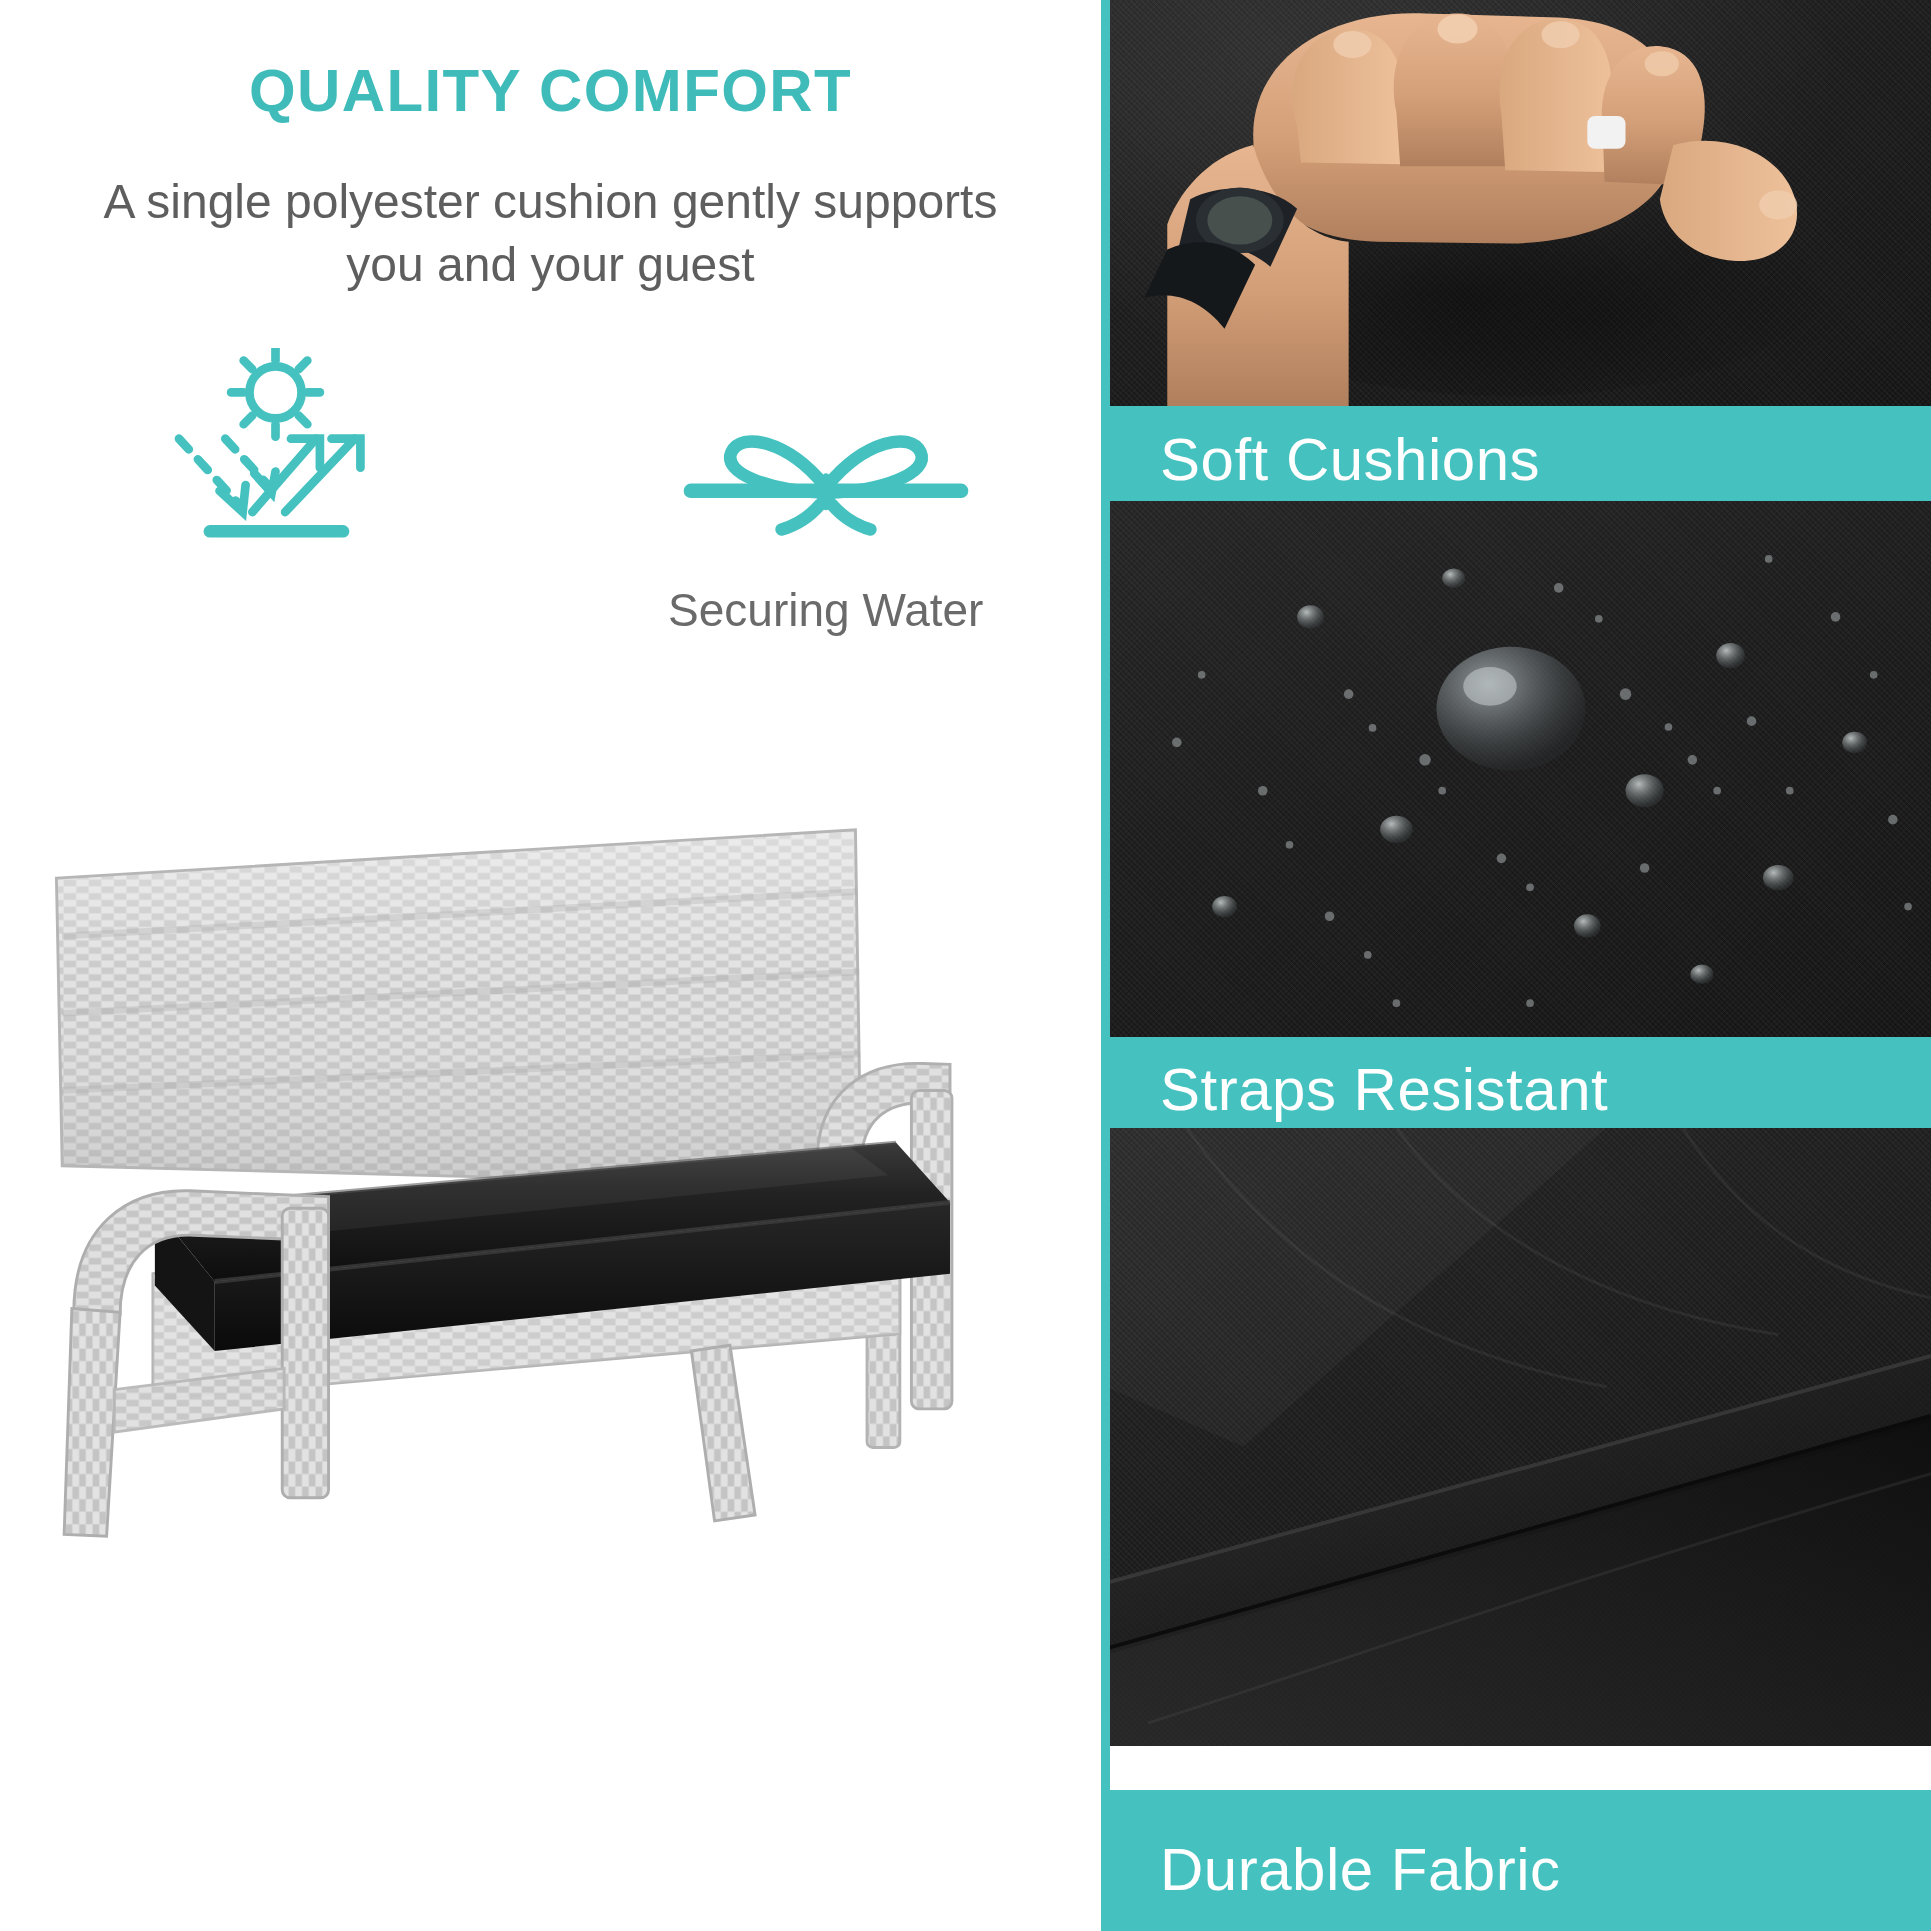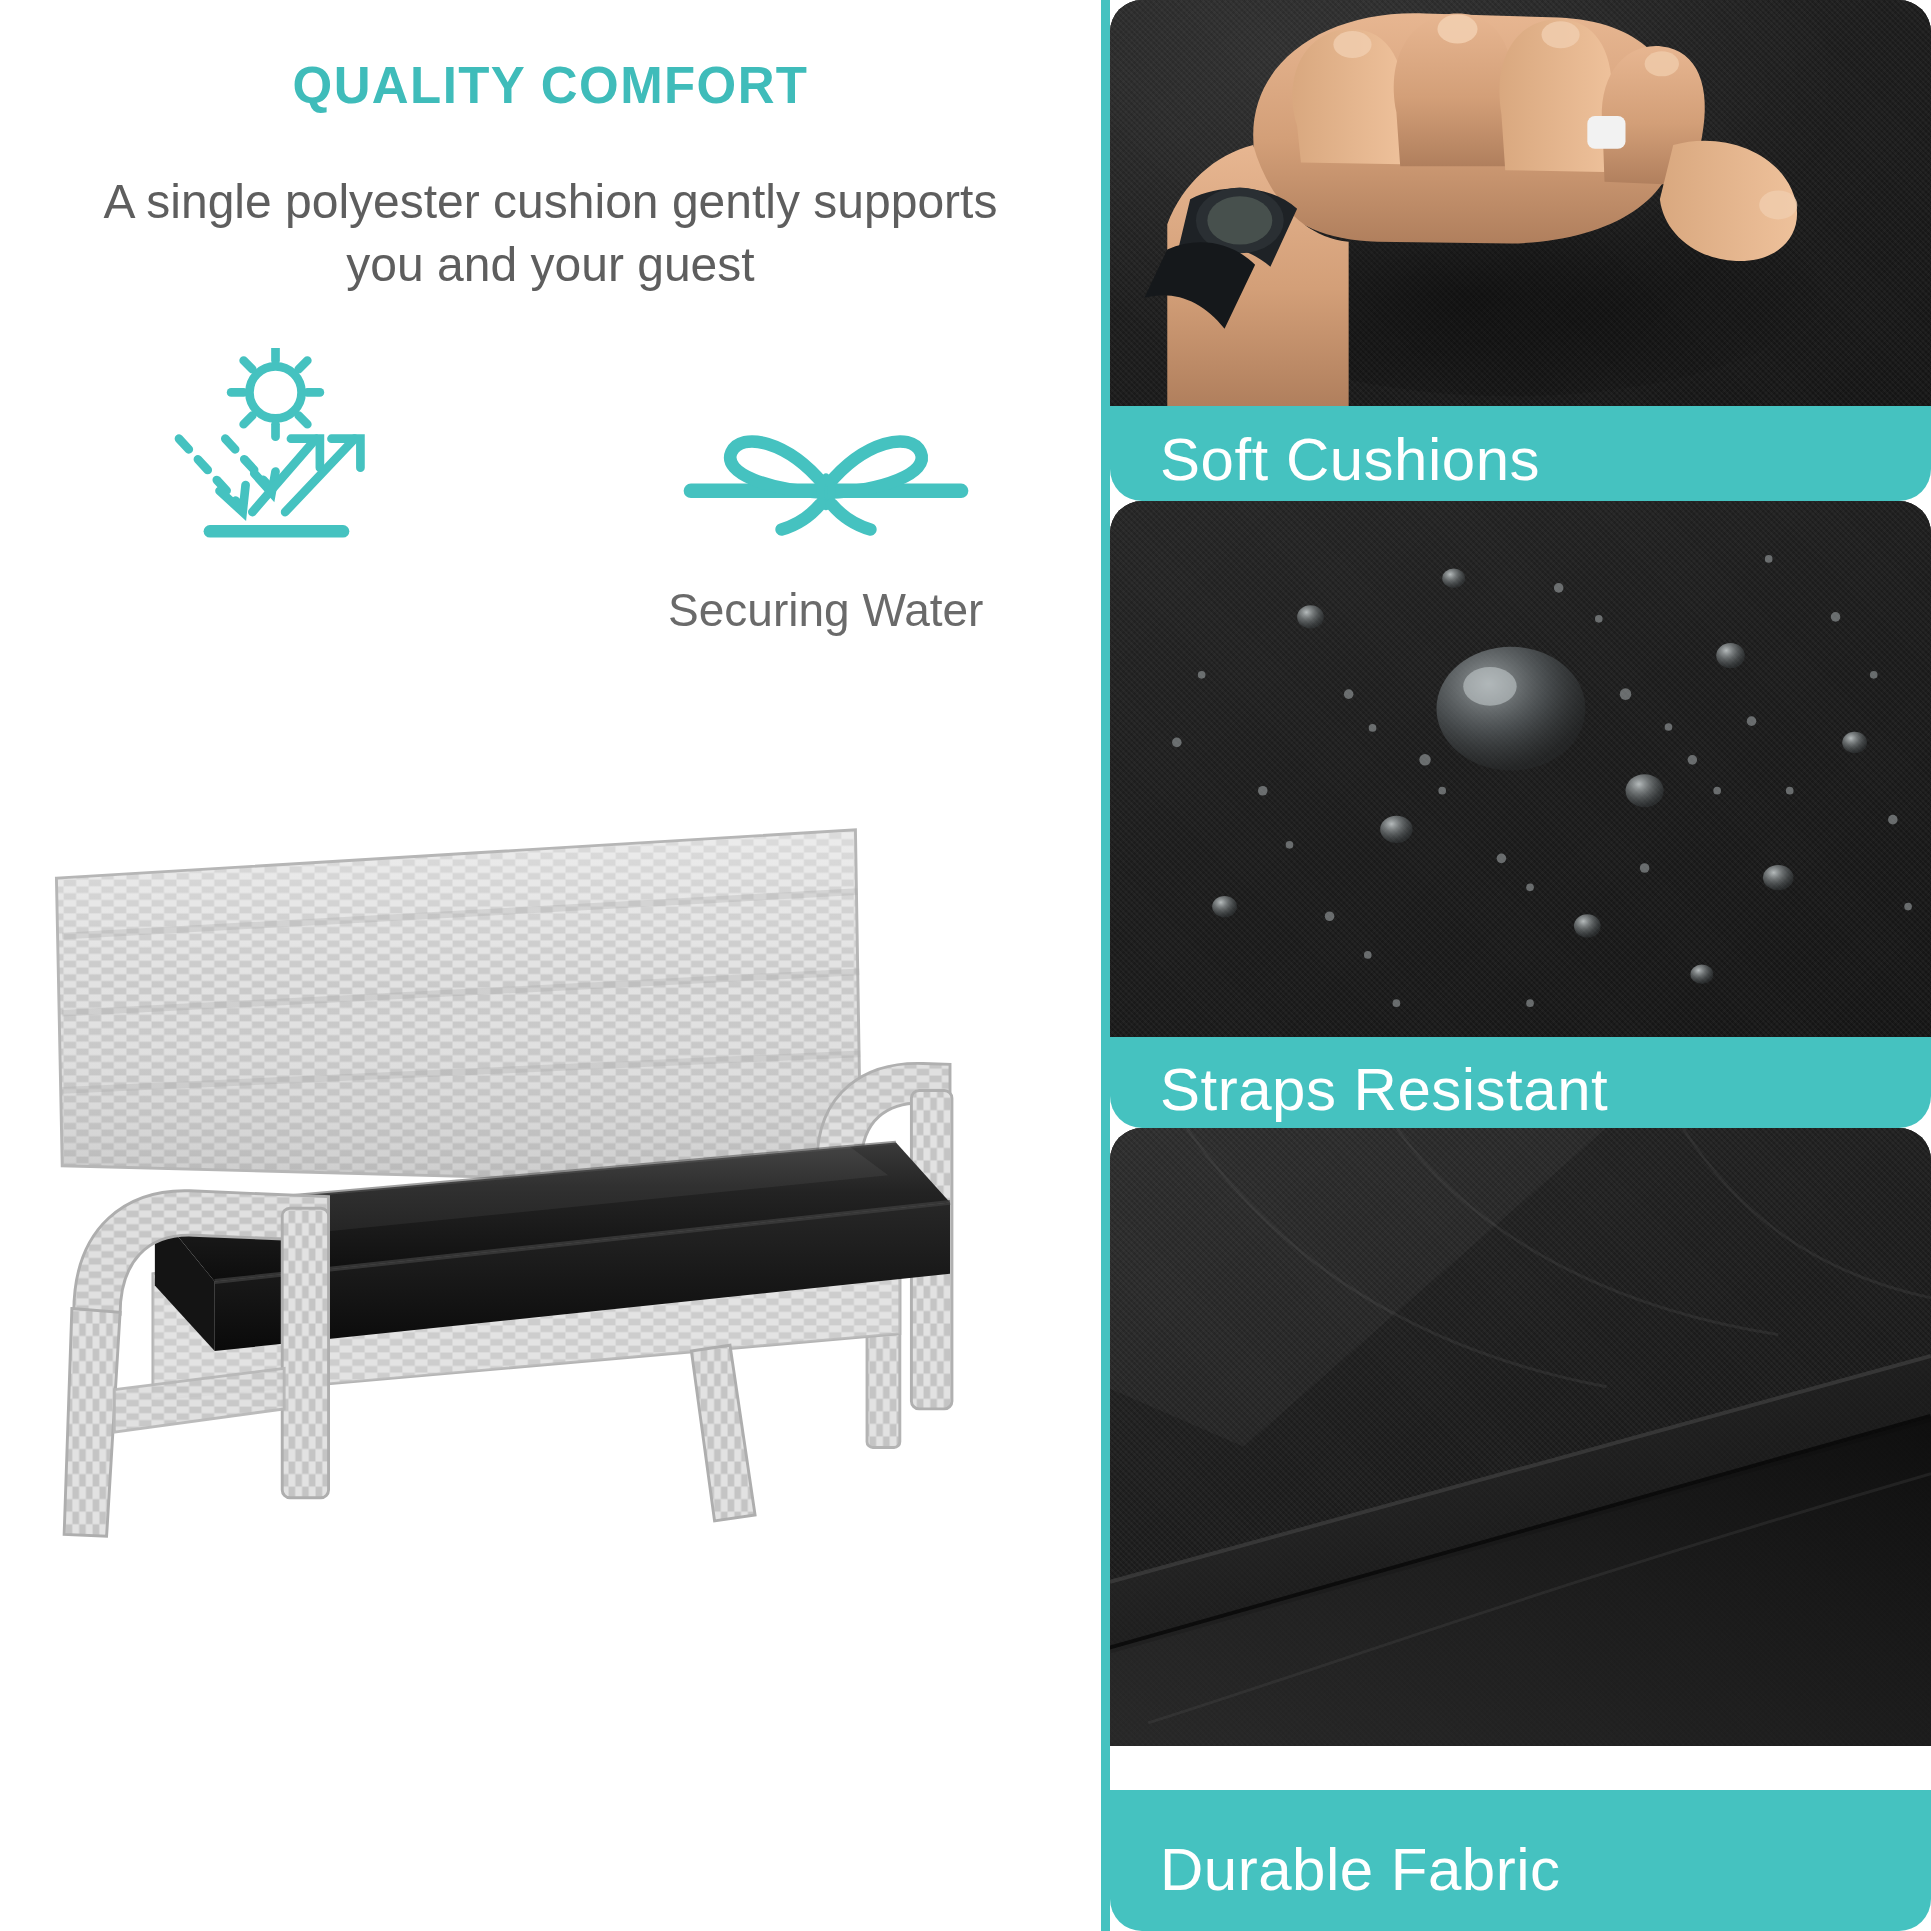--- a/index.html
+++ b/index.html
@@ -15,21 +15,21 @@
   
   .left{
     position:relative;
     width:1101px;height:1931px;
     background:#ffffff;
     flex:0 0 1101px;
   }
   .headline{
     position:absolute;left:0;top:60px;width:1101px;
     text-align:center;
-    font-size:51px;line-height:1.02;
+    font-size:60px;line-height:1.02;
     font-weight:700;letter-spacing:1.4px;
     color:#3FBCBA;
     font-family:"Liberation Sans", sans-serif;
   }
   .subhead{
     position:absolute;left:87px;top:170px;width:927px;
     text-align:center;
     font-size:48px;line-height:1.32;
     font-weight:300;
     color:#5e5e5e;
@@ -66,21 +66,21 @@
 
   
   .right{
     position:relative;
     width:830px;height:1931px;
     flex:0 0 830px;
     display:flex;flex-direction:column;
     border-left:9.7px solid #45C2C0;
     box-sizing:border-box;
   }
-  .panel{position:relative;overflow:hidden;border-radius:32px;}
+  .panel{position:relative;overflow:hidden;}
   .photo{position:relative;width:100%;overflow:hidden;background:#151515;}
   .caption{
     background:#45C2C0;
     color:#ffffff;
     font-size:60px;font-weight:300;
     letter-spacing:0.5px;
     display:flex;align-items:center;
     padding-left:50px;
     font-family:"Liberation Sans", sans-serif;
     box-sizing:border-box;

